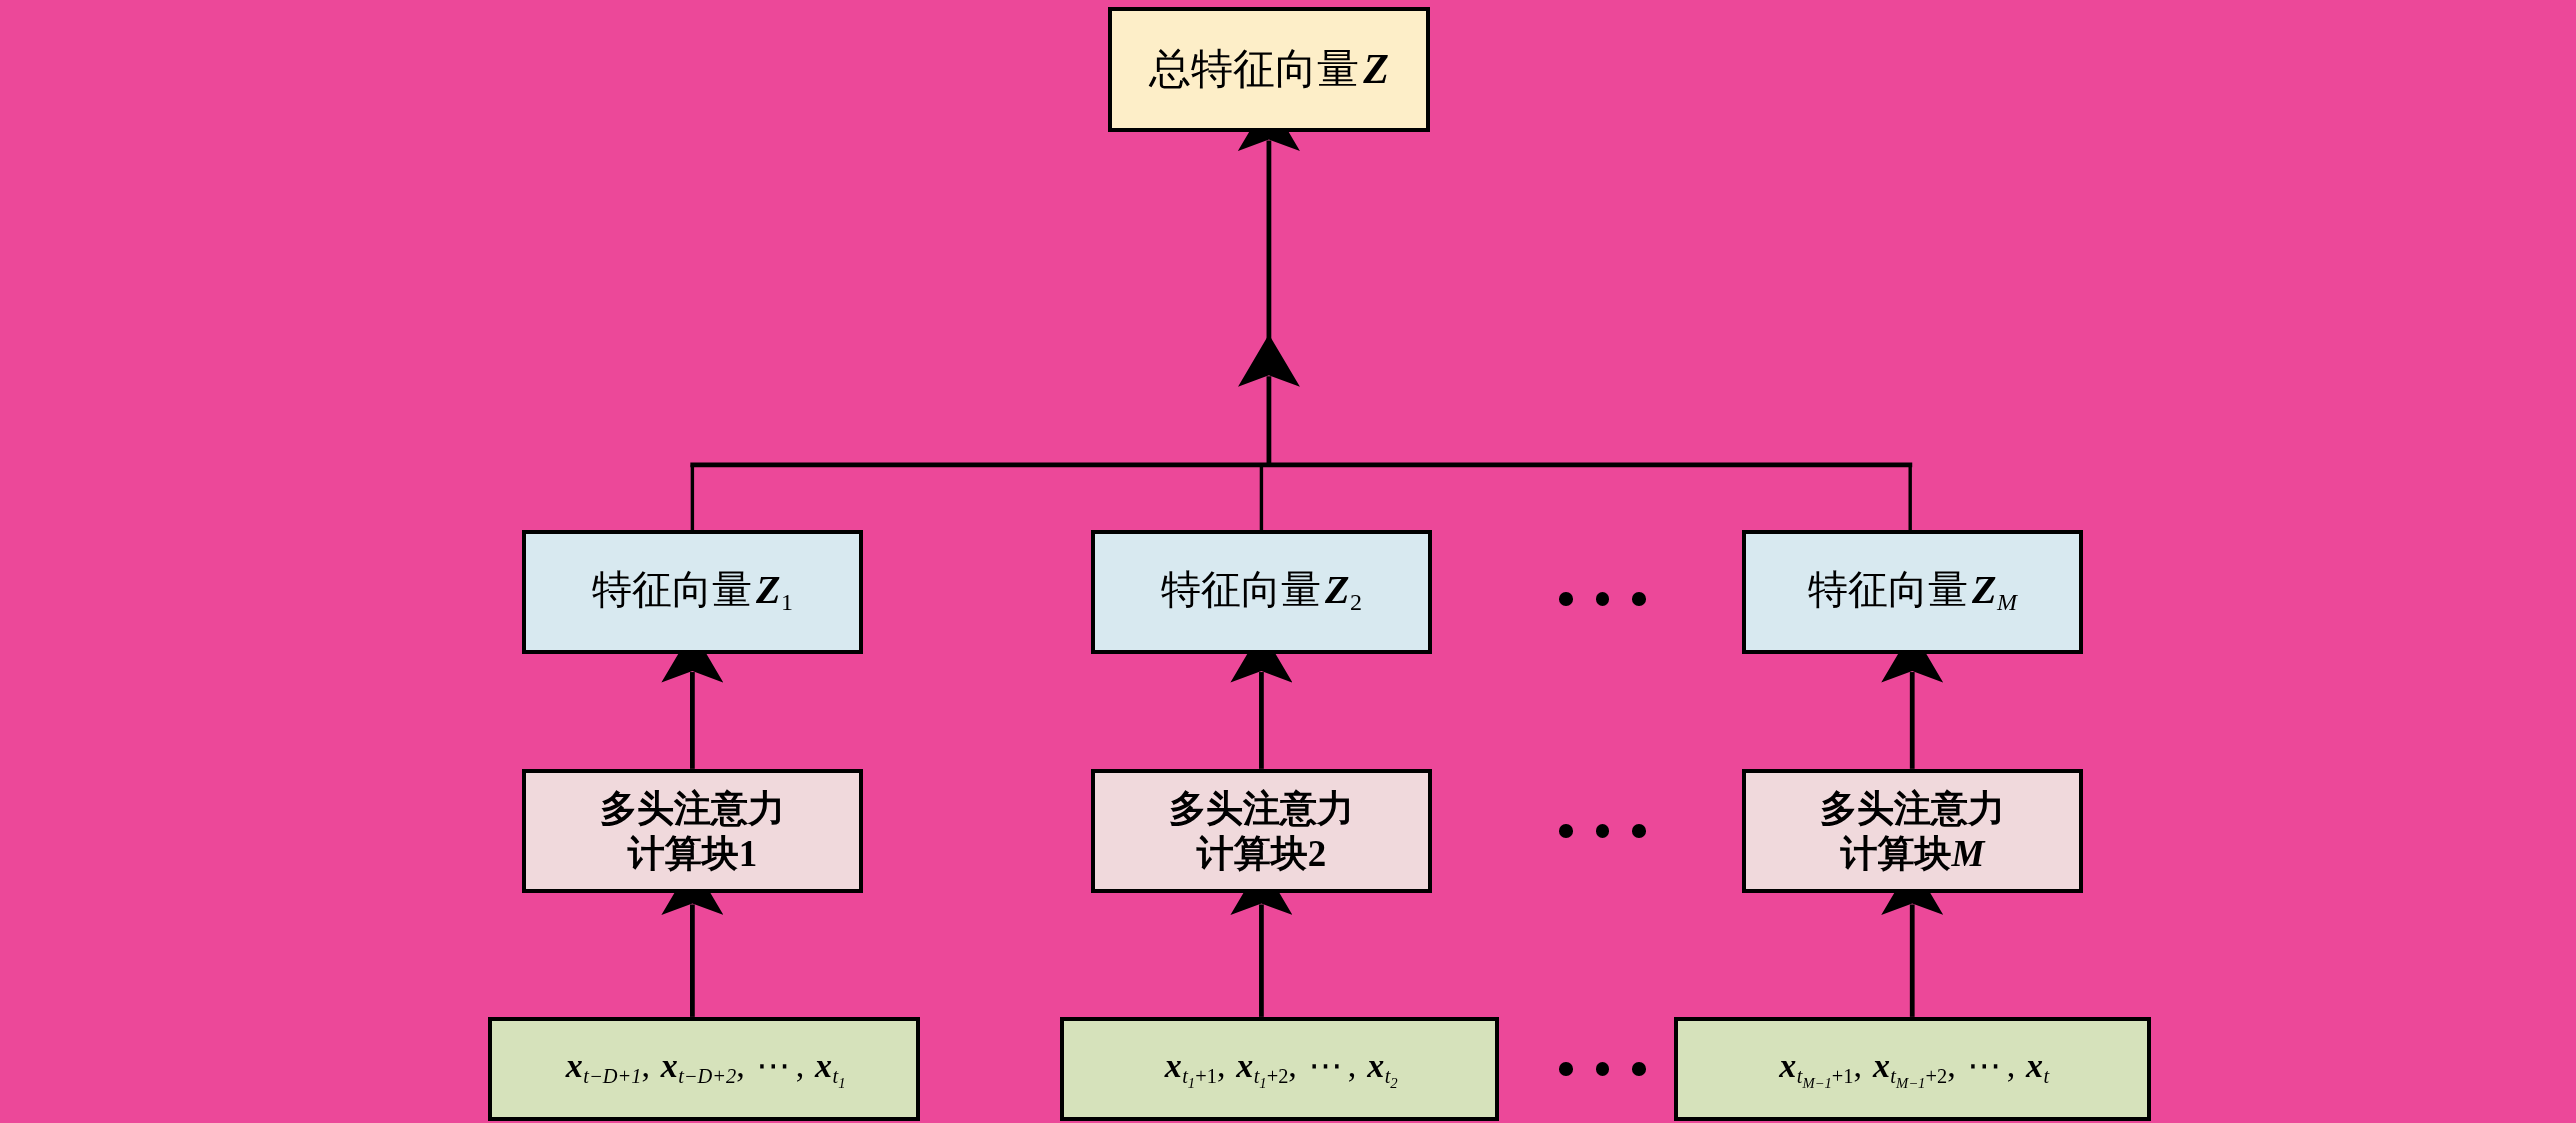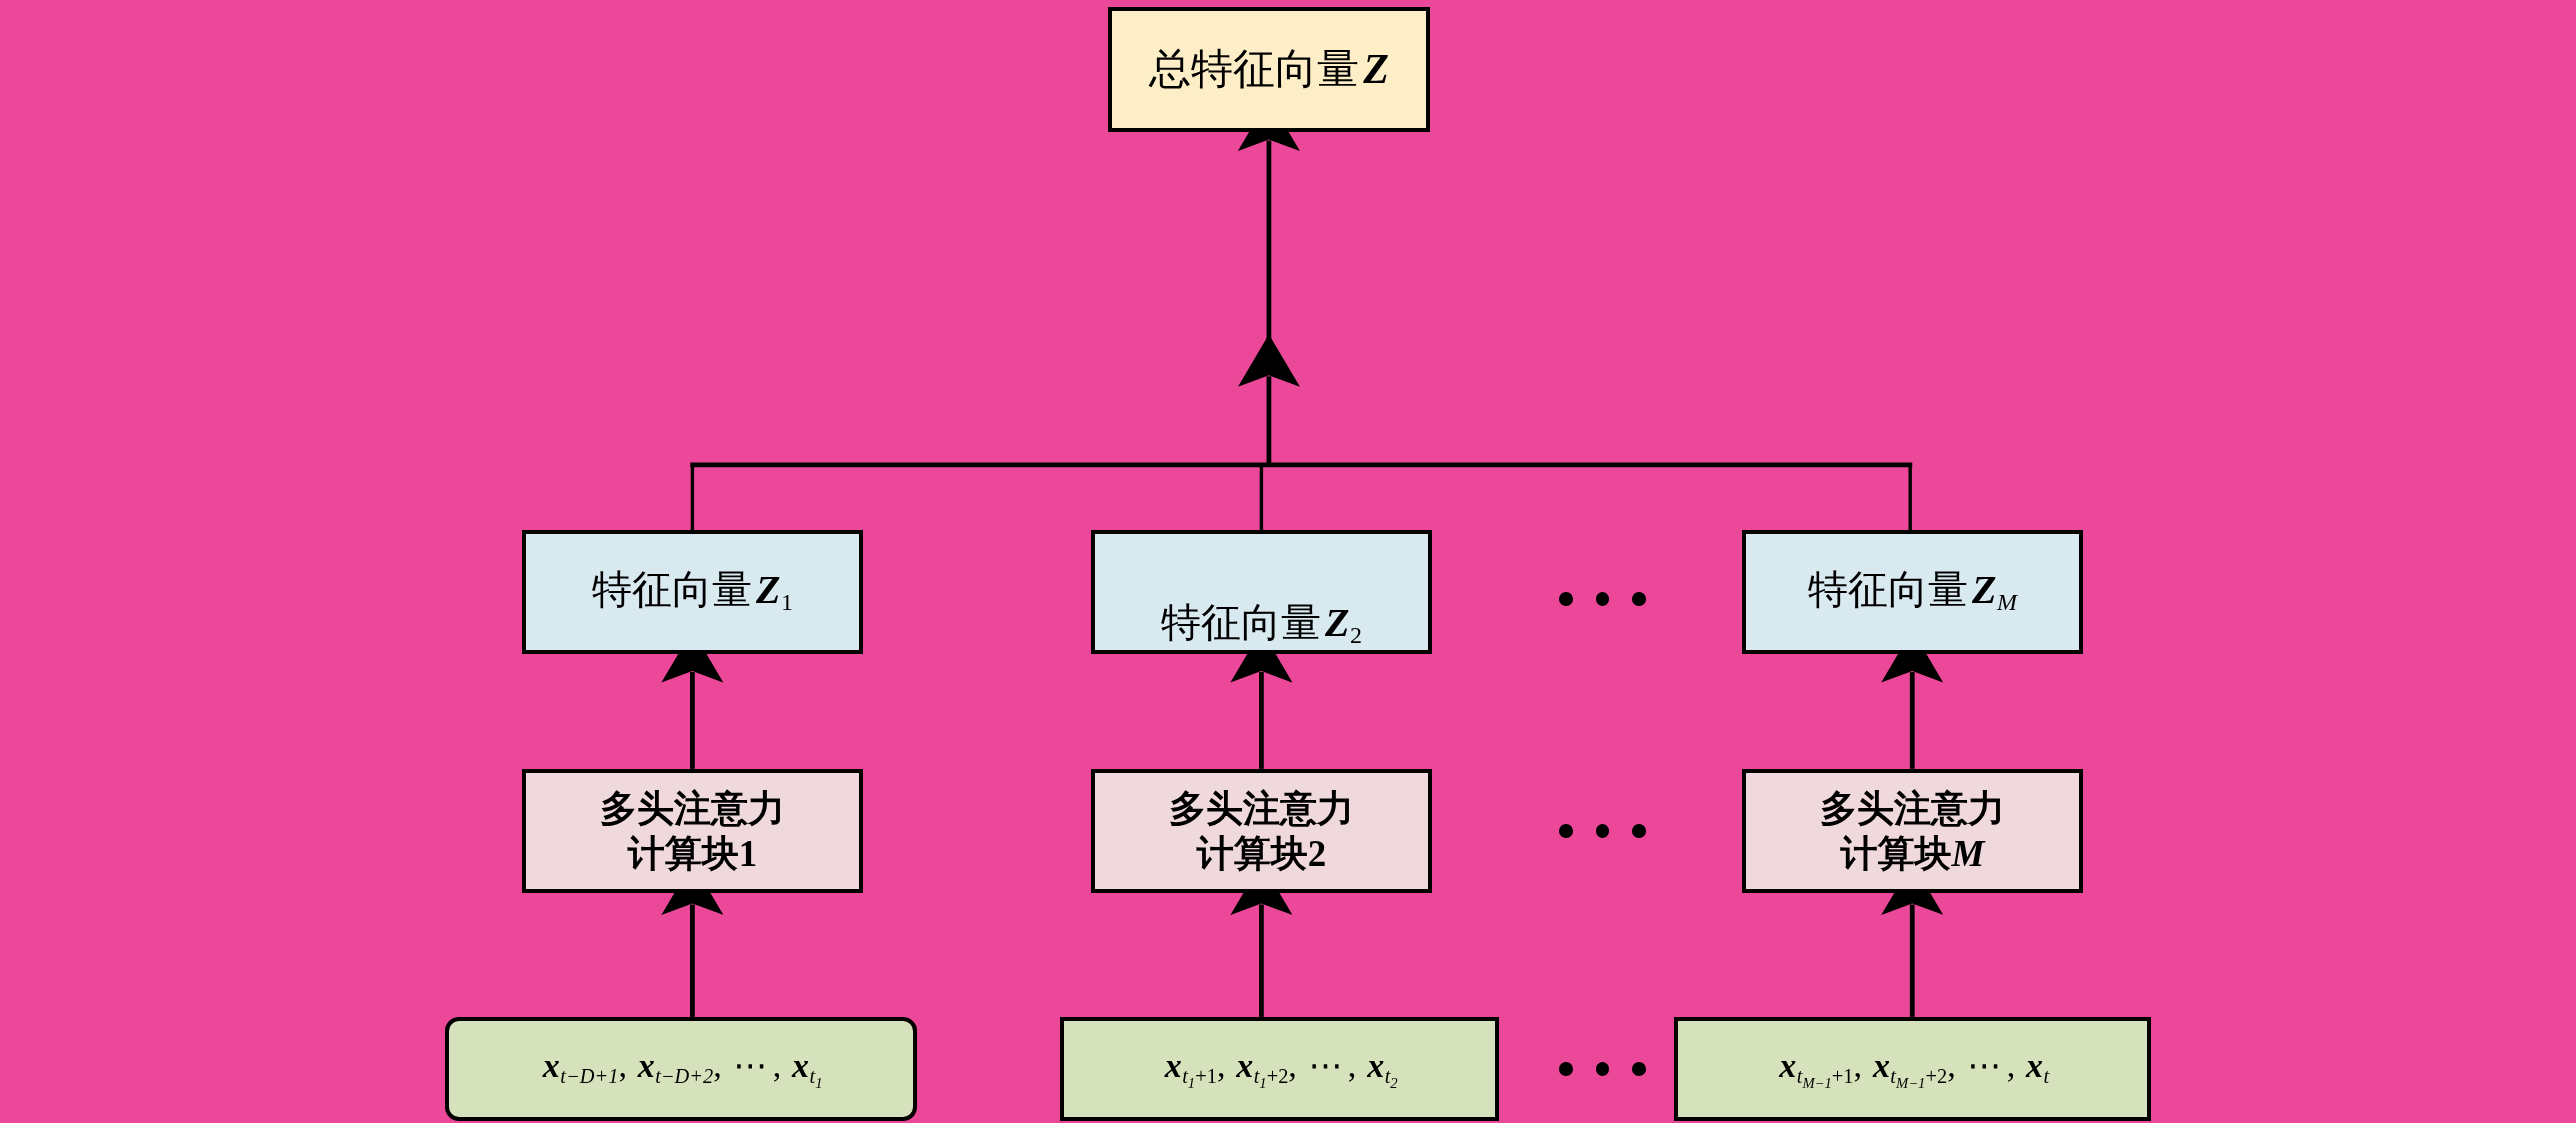--- a/index.html
+++ b/index.html
@@ -47,30 +47,30 @@
   .n-feature  { background: #d8e9f0; }
   .n-attn     { background: #f0d9dc; }
   .n-input    { background: #d6e2bb; }
 
   
   .total-vec   { left: 1108px; top: 6.8px;   width: 322px; height: 125px; font-size: 42px; }
   .fc-layer    { left: 1108px; top: 240px;  width: 322px; height: 124px; font-size: 42px; }
 
   .feature-box { top: 530px;  width: 341px; height: 124px; font-size: 40px; }
   .f1 { left: 522px; }
-  .f2 { left: 1091px; align-items: flex-end; }
+  .f2 { left: 1091px; }
   .f3 { left: 1742px; }
 
   .attn-box { top: 769px; width: 341px; height: 124px; font-size: 37px; font-weight: bold; }
   .a1 { left: 522px; }
   .a2 { left: 1091px; }
   .a3 { left: 1742px; }
 
   .input-box { top: 1017px; height: 104px; font-size: 34px; }
-  .i1 { left: 445px;  width: 472px; border-radius: 14px; }
+  .i1 { left: 488px;  width: 432px; }
   .i2 { left: 1060px; width: 439px; }
   .i3 { left: 1674px; width: 477px; }
 
   
   .vec {
     font-weight: bold;
     font-style: italic;
     padding-left: .10em;
   }
   .ital { font-style: italic; }

